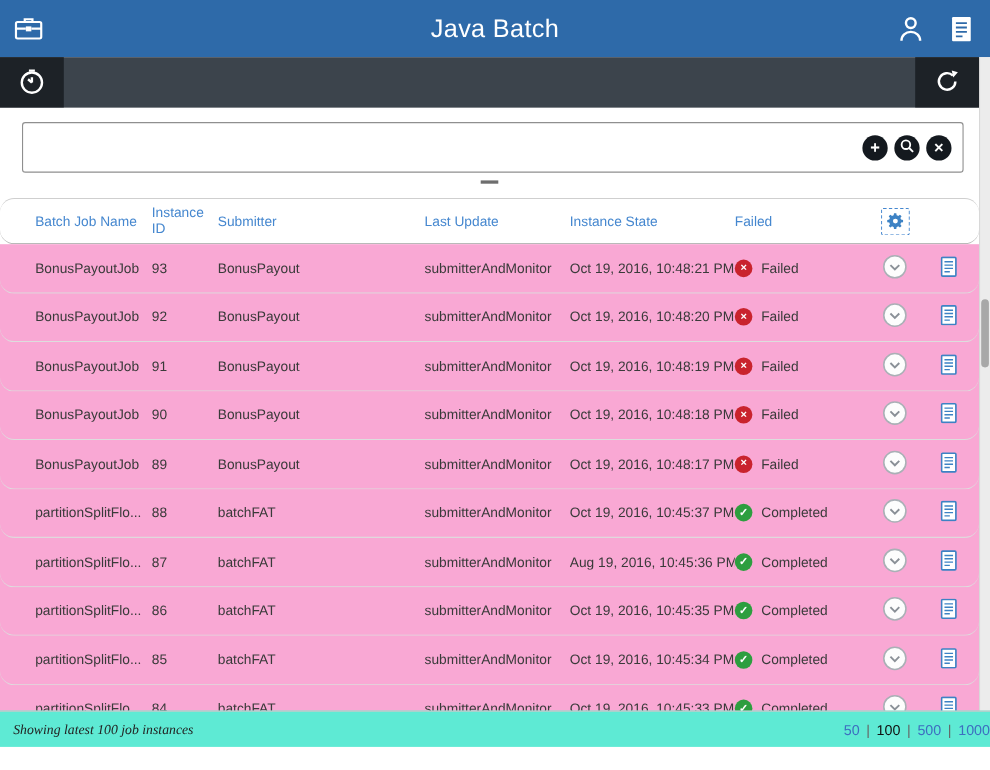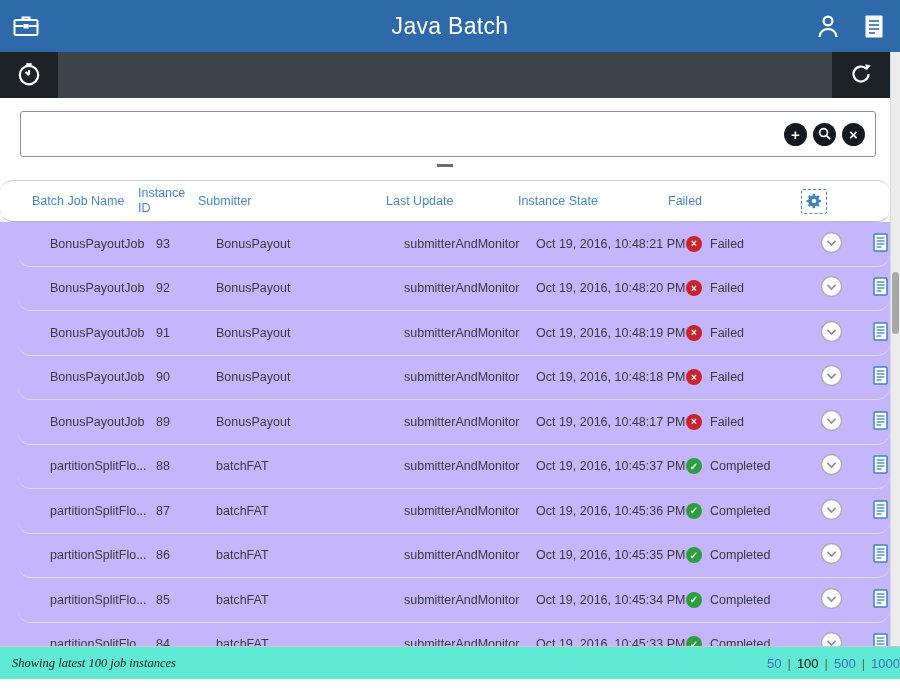--- a/index.html
+++ b/index.html
@@ -34,21 +34,21 @@
 
   
   .grid { display: grid; grid-template-columns: 106px 60px 188px 132px 150px 118px 55px 42px;
     padding-left: 32px; align-items: center; border-radius: 13px; }
   .thead { position: absolute; top: 180px; left: 0; width: 890px; height: 42px;
     border-top: 1px solid #cfcfcf; border-bottom: 1px solid #b9b9b9; background: #fff; }
   .th { color: #4587cf; font-size: 12.5px; line-height: 1.2; }
   .th-gear { display: flex; justify-content: center; }
   .gear-btn { background: none; border: 1px dashed #4587cf; border-radius: 2px; padding: 2px 3px 0 3px; cursor: pointer; }
 
-  .tbody { position: absolute; top: 222px; left: 0; width: 890px; height: 445px; overflow: hidden; background: #c4b5fd; padding-left: 18px; }
+  .tbody { position: absolute; top: 222px; left: 0; width: 890px; height: 445px; overflow: hidden; background: #f9a8d4; }
   .row { height: 44.5px; border-bottom: 1px solid #ddd; font-size: 12.5px; color: #3a3a3a; }
   .cell { white-space: nowrap; overflow: hidden; }
   .state-cell { display: flex; align-items: center; gap: 8px; }
   .state-icon { width: 16px; height: 16px; border-radius: 50%; color: #fff; font-size: 10px; font-weight: bold;
     display: inline-flex; align-items: center; justify-content: center; flex: 0 0 16px; }
   .state-icon.failed { background: #c9232d; }
   .state-icon.completed { background: #2d9e3f; }
   .actions-cell { display: flex; justify-content: center; }
   .chev-btn { background: none; border: none; cursor: pointer; padding: 0; display: flex; }
   .log-cell { display: flex; justify-content: center; }
@@ -383,21 +383,21 @@
           </svg>
         </span>
       </button>
     </div>
   </div>
     <div class="row grid">
     <div class="cell">partitionSplitFlo...</div>
     <div class="cell">87</div>
     <div class="cell">batchFAT</div>
     <div class="cell">submitterAndMonitor</div>
-    <div class="cell">Oct 19, 2016, 10:45:36 PM</div>
+    <div class="cell">Aug 19, 2016, 10:45:36 PM</div>
     <div class="state-cell">
       <span class="state-icon completed">✓</span>
       <span>Completed</span>
     </div>
     <div class="actions-cell">
       <button class="chev-btn">
         <span>
           <svg width="23" height="23" viewBox="0 0 24 24">
             <circle cx="12" cy="12" r="10.5" fill="#fdfdfd" stroke="#aab0b6" stroke-width="1.5"></circle>
             <polyline points="7.8,10.4 12,14.6 16.2,10.4" fill="none" stroke="#8a9097" stroke-width="1.8"></polyline>

